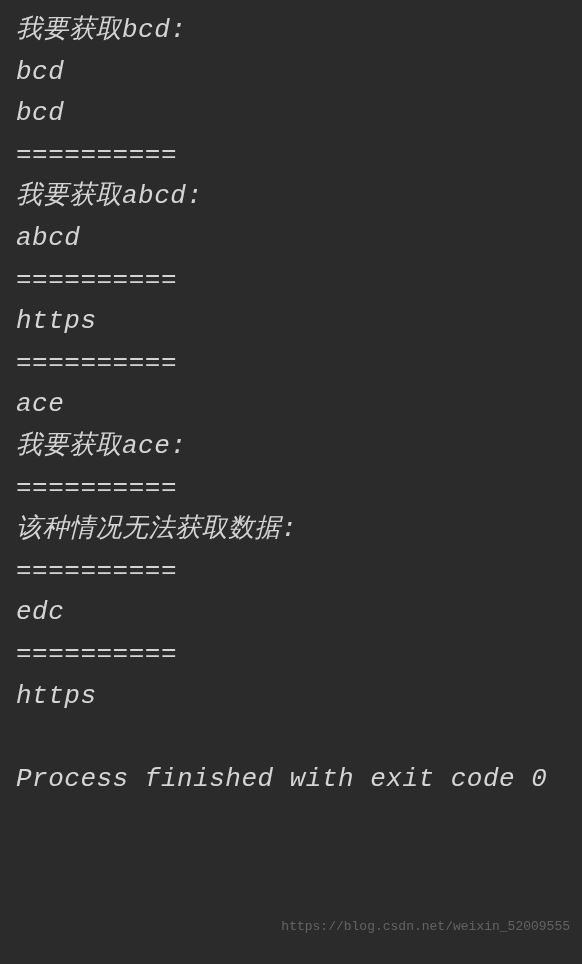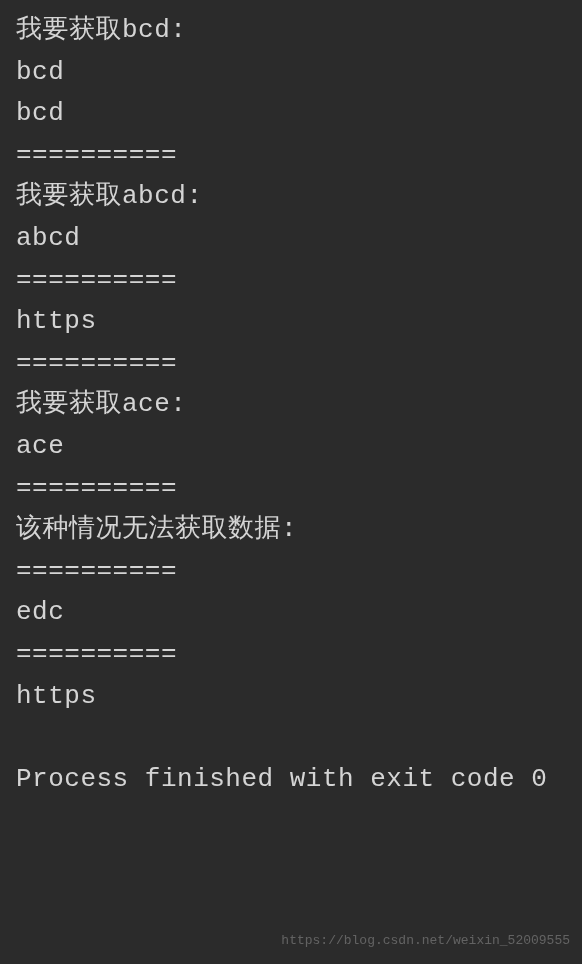--- a/index.html
+++ b/index.html
@@ -15,24 +15,25 @@
       line-height: 1.6;
       padding: 10px 16px;
       width: 582px;
       min-height: 964px;
       position: relative;
       letter-spacing: 0.5px;
     }
     .output-line {
       white-space: pre;
       margin: 0;
+      font-style: italic;
     }
     .watermark {
       position: absolute;
-      bottom: 12px;
+      bottom: 26px;
       right: 12px;
       font-size: 13px;
       color: #888;
       opacity: 0.6;
       letter-spacing: 0;
       margin-top: 40px;
     }
     .blank-line {
       height: 1.6em;
     }
@@ -43,22 +44,22 @@
 <div>
   <div class="output-line">我要获取bcd:</div>
   <div class="output-line">bcd</div>
   <div class="output-line">bcd</div>
   <div class="output-line">==========</div>
   <div class="output-line">我要获取abcd:</div>
   <div class="output-line">abcd</div>
   <div class="output-line">==========</div>
   <div class="output-line">https</div>
   <div class="output-line">==========</div>
+  <div class="output-line">ace</div>
   <div class="output-line">我要获取ace:</div>
-  <div class="output-line">ace</div>
   <div class="output-line">==========</div>
   <div class="output-line">该种情况无法获取数据:</div>
   <div class="output-line">==========</div>
   <div class="output-line">edc</div>
   <div class="output-line">==========</div>
   <div class="output-line">https</div>
   <div class="blank-line"></div>
   <div class="output-line">Process finished with exit code 0</div>
 </div>
 

